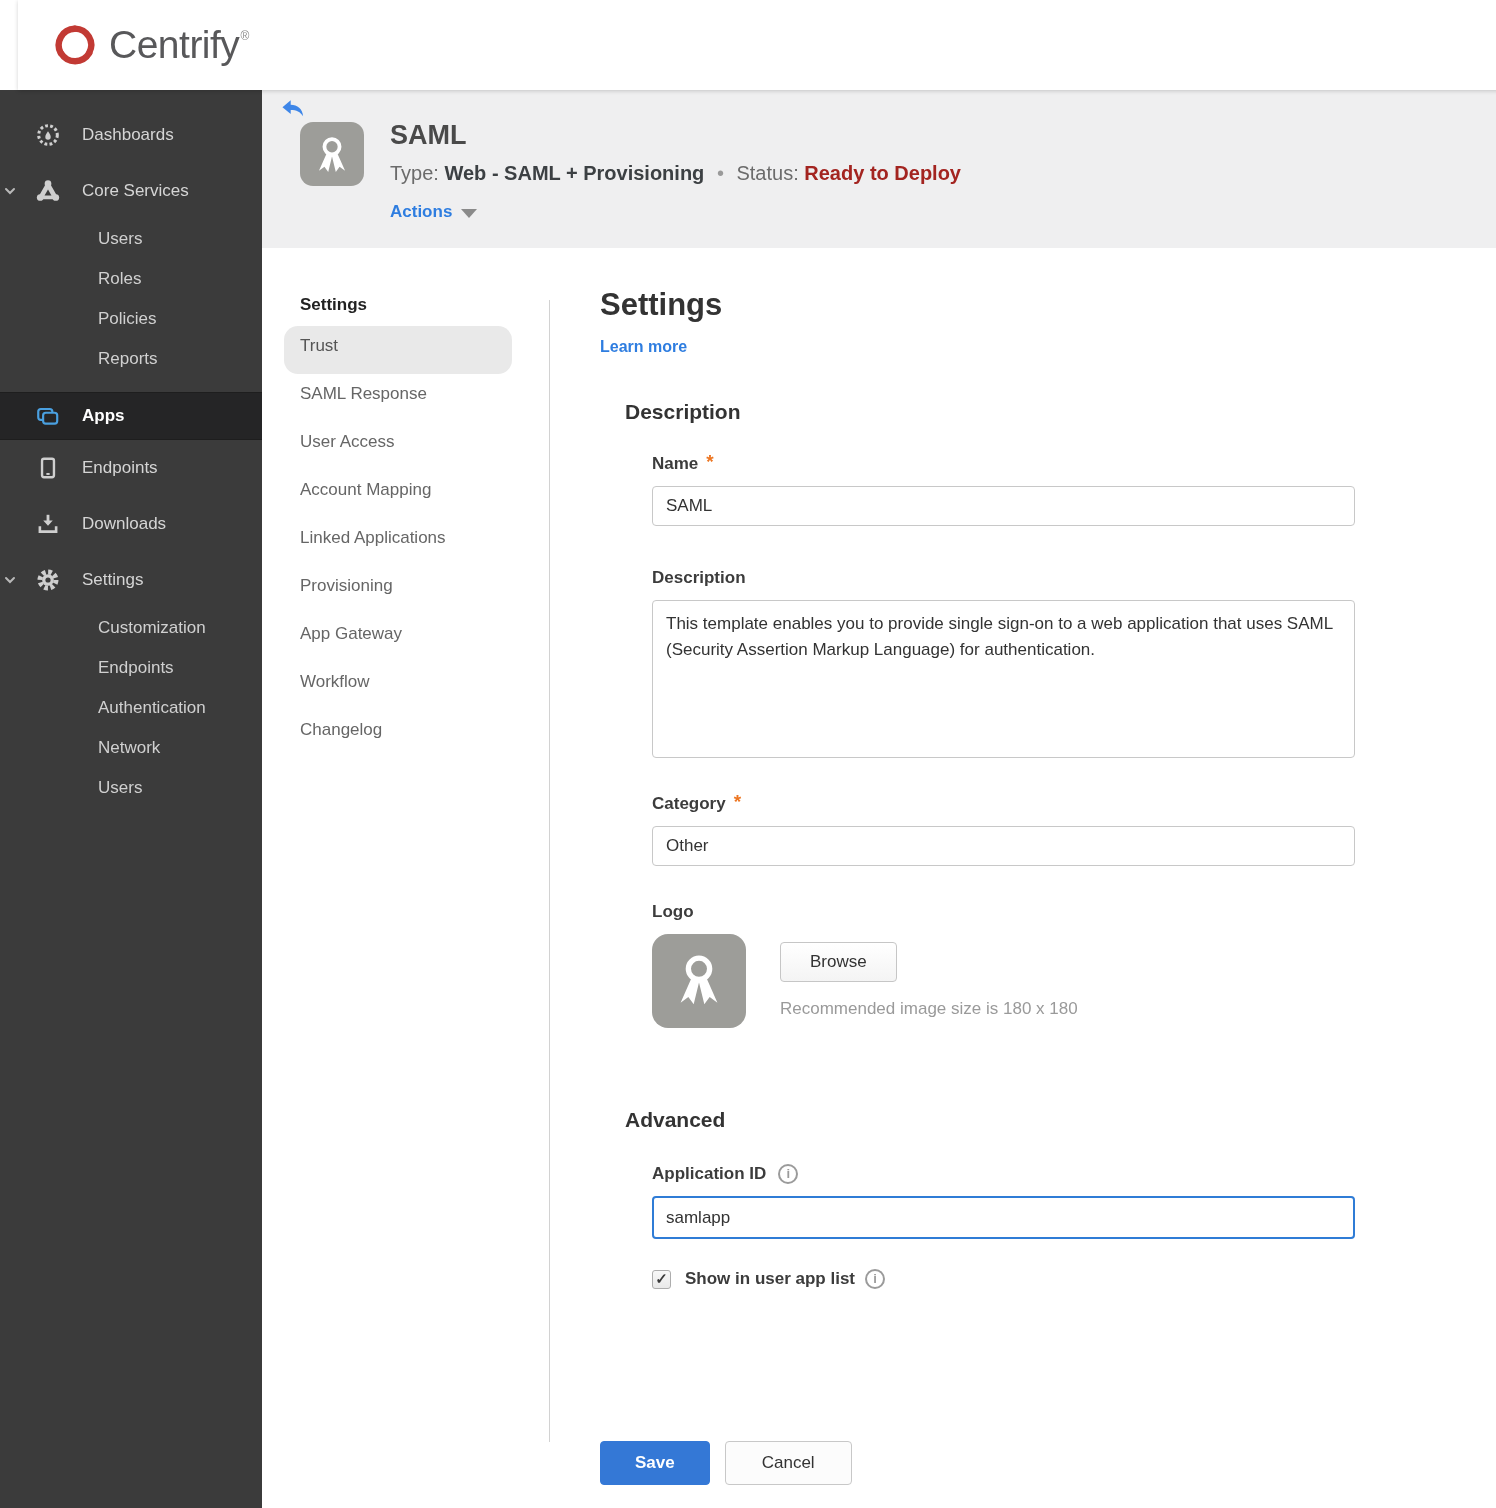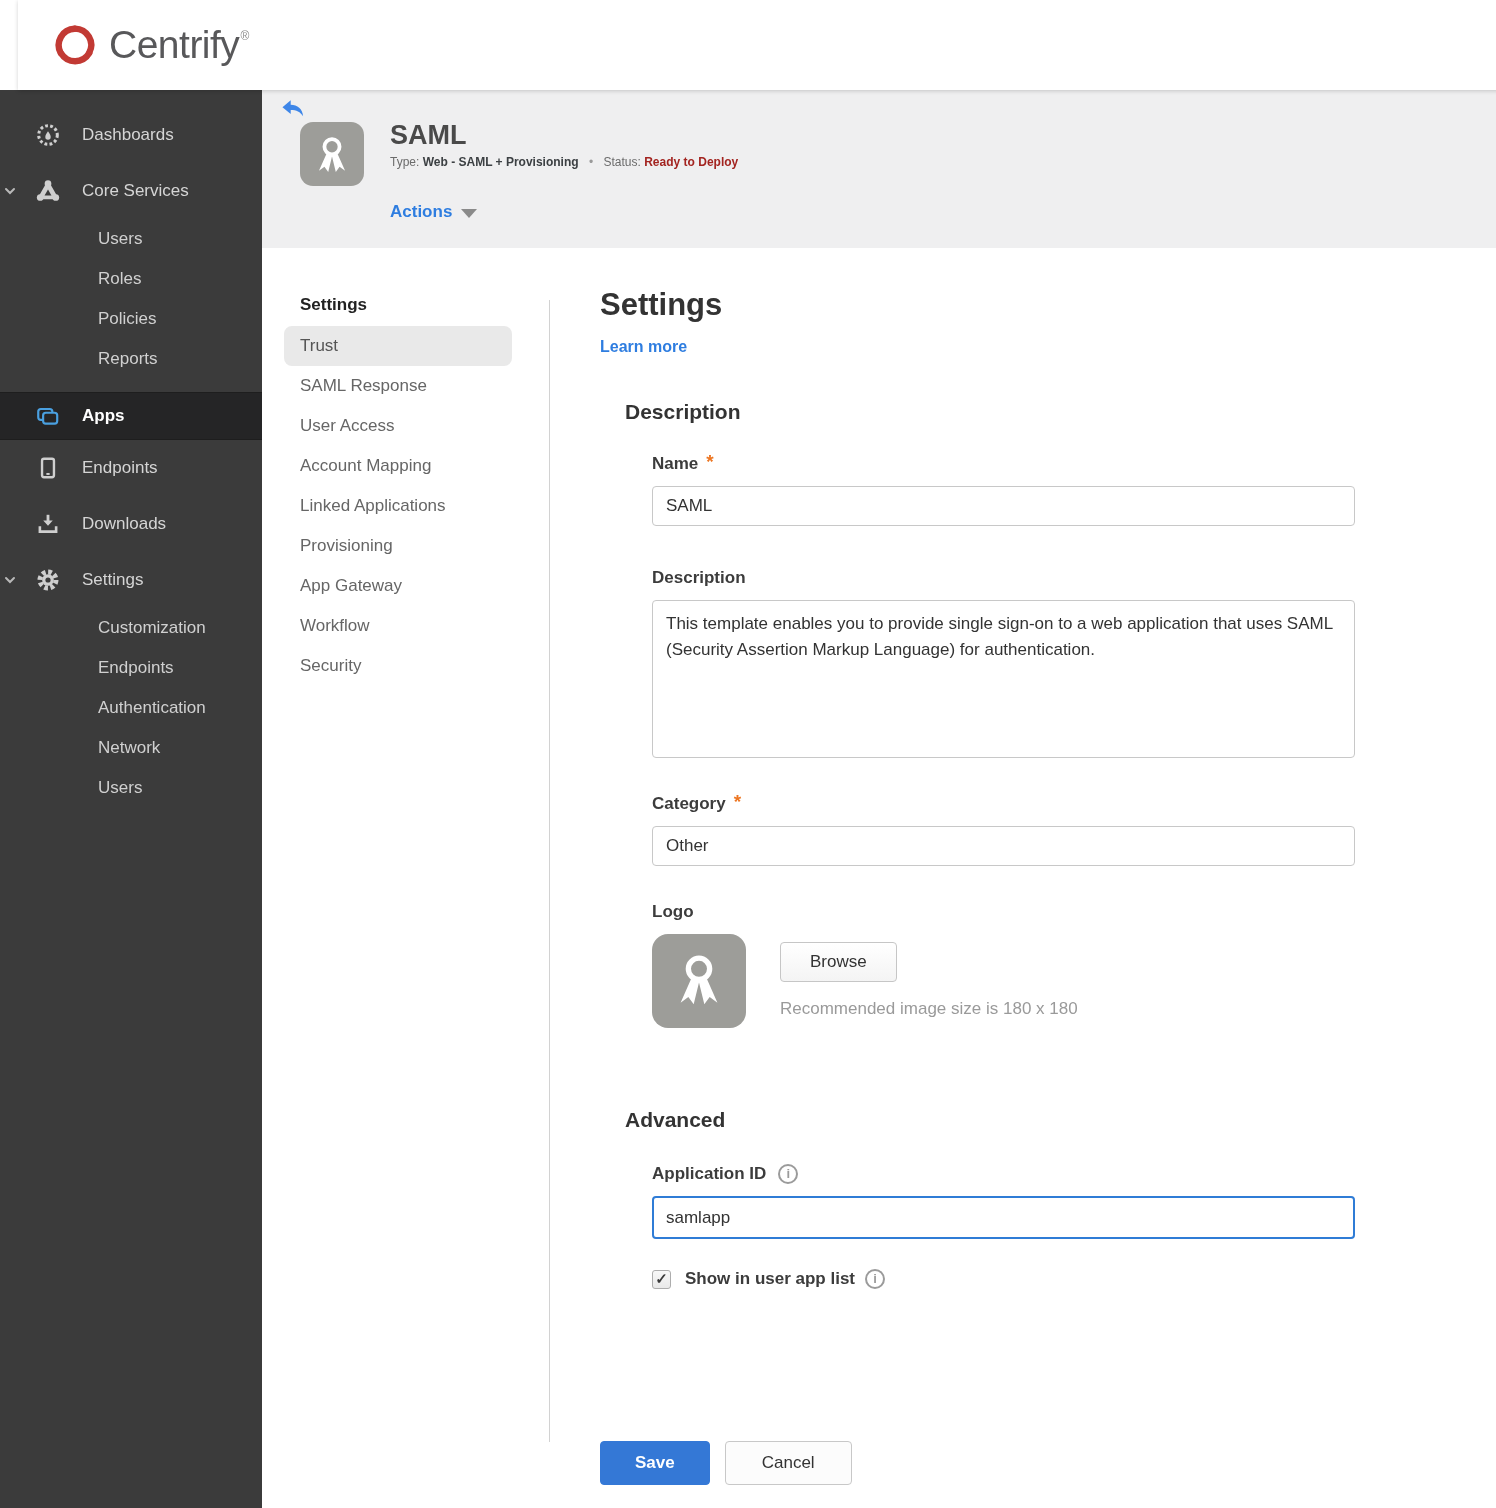--- a/index.html
+++ b/index.html
@@ -58,43 +58,43 @@
   .back-btn { position: absolute; left: 18px; top: 8px; width: 26px; height: 22px; cursor: pointer; }
   .app-icon {
     position: absolute; left: 38px; top: 32px; width: 64px; height: 64px;
     border-radius: 13px; background: #9d9d99;
     display: flex; align-items: center; justify-content: center;
   }
   .app-title {
     position: absolute; left: 128px; top: 30px;
     font-size: 27px; font-weight: bold; color: #4a4a4a;
   }
-  .type-line { position: absolute; left: 128px; top: 65px; font-size: 12px; color: #6b6b6b; }
+  .type-line { position: absolute; left: 128px; top: 72px; font-size: 20px; color: #6b6b6b; }
   .type-line b { color: #3c4043; }
   .type-line .sep { color: #9a9a9a; padding: 0 7px; }
   .status-value { color: #a32420; font-weight: bold; }
   .actions-line {
     position: absolute; left: 128px; top: 112px; font-size: 17px;
     color: #2e7de0; font-weight: bold; cursor: pointer; display: flex; align-items: center;
   }
   .caret-down {
     width: 0; height: 0; margin-left: 9px; margin-top: 3px;
     border-left: 8px solid transparent; border-right: 8px solid transparent;
     border-top: 9px solid #8a8a8a;
   }
 
   
   .subnav-heading {
     position: absolute; left: 300px; top: 295px;
     font-size: 17px; font-weight: bold; color: #222;
   }
   .subnav { position: absolute; left: 284px; top: 326px; width: 228px; list-style: none; }
   .subnav li {
-    height: 40px; line-height: 24px; padding: 8px 16px;
-    font-size: 17px; color: #666; cursor: pointer; border-radius: 8px;
+    height: 48px; line-height: 24px; padding: 8px 16px;
+    font-size: 17px; color: #666; cursor: pointer; border-radius: 14px;
   }
   .subnav li.active { background: #e9e9e9; color: #555; }
   .vdivider {
     position: absolute; left: 549px; top: 300px; width: 1px; height: 1142px;
     background: #d2d2d2;
   }
 
   
   .main { position: absolute; left: 600px; top: 288px; width: 760px; }
   .main h1 { font-size: 31px; color: #333; line-height: 34px; }
@@ -314,21 +314,21 @@
 <div class="subnav-heading">Settings</div>
 <ul class="subnav">
   <li class="active">Trust</li>
   <li>SAML Response</li>
   <li>User Access</li>
   <li>Account Mapping</li>
   <li>Linked Applications</li>
   <li>Provisioning</li>
   <li>App Gateway</li>
   <li>Workflow</li>
-  <li>Security</li>
+  <li>Changelog</li>
 </ul>
 <div class="vdivider"></div>
 
 <main class="main">
   <h1>Settings</h1>
   <a class="learn-more">Learn more</a>
 
   <section class="sec-description">
     <div class="section-heading">Description</div>
 

